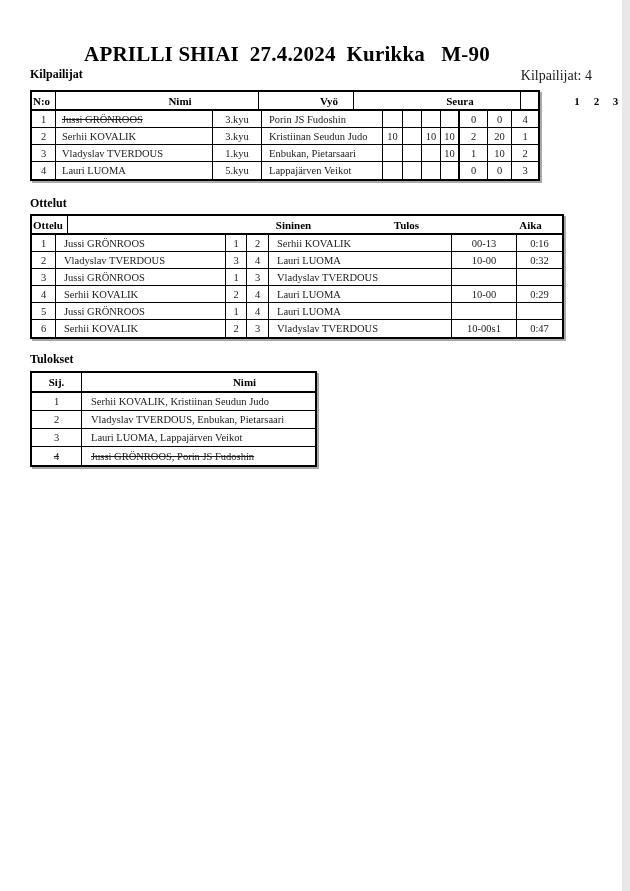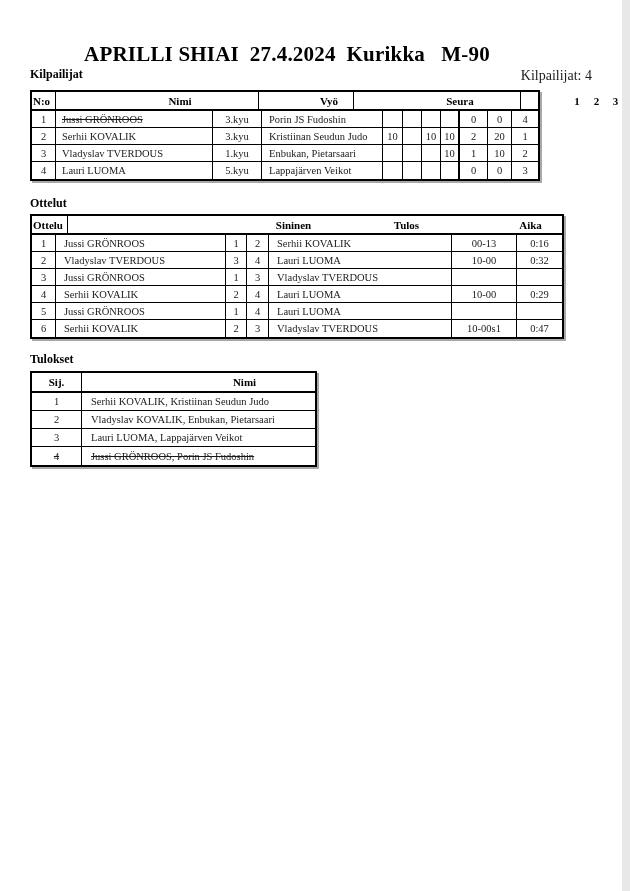--- a/index.html
+++ b/index.html
@@ -243,21 +243,21 @@
     <div class="row head">
       <div class="cell">Sij.</div>
       <div class="cell">Nimi</div>
     </div>
     <div class="row">
       <div class="cell">1</div>
       <div class="cell nimi">Serhii KOVALIK, Kristiinan Seudun Judo</div>
     </div>
     <div class="row">
       <div class="cell">2</div>
-      <div class="cell nimi">Vladyslav KOVALIK, Enbukan, Pietarsaari</div>
+      <div class="cell nimi">Vladyslav TVERDOUS, Enbukan, Pietarsaari</div>
     </div>
     <div class="row">
       <div class="cell">3</div>
       <div class="cell nimi">Lauri LUOMA, Lappajärven Veikot</div>
     </div>
     <div class="row">
       <div class="cell strike">4</div>
       <div class="cell nimi strike">Jussi GRÖNROOS, Porin JS Fudoshin</div>
     </div>
   </div>

